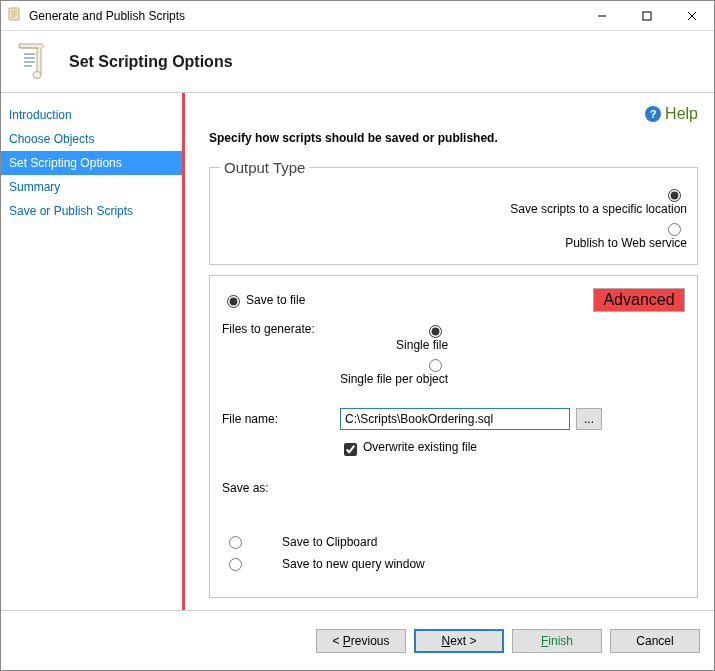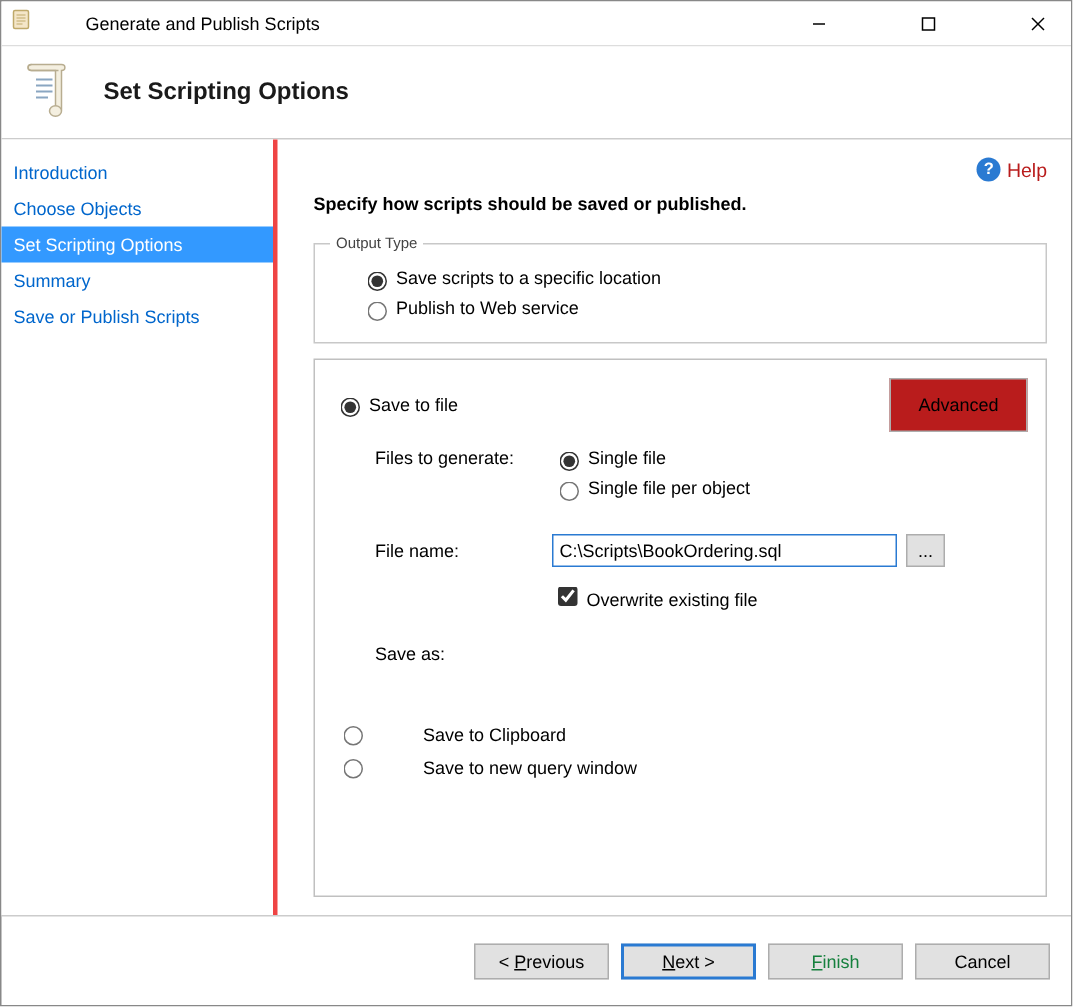--- a/index.html
+++ b/index.html
@@ -1,49 +1,49 @@
 <!DOCTYPE html>
 <html><head>
 <meta charset="utf-8">
 <style>
   * { box-sizing: border-box; font-family: "Segoe UI", Tahoma, sans-serif; }
   body { margin: 0; background: #fff; }
   .window { width: 715px; height: 671px; border: 1px solid #888; display: flex; flex-direction: column; background: #fff; }
-  .titlebar { height: 30px; display: flex; align-items: center; border-bottom: 1px solid #ddd; background: #fff; gap: 28px; }
+  .titlebar { height: 30px; display: flex; align-items: center; border-bottom: 1px solid #ddd; background: #fff; }
   .titlebar .icon { margin: 0 6px; }
   .titlebar .title { flex: 1; font-size: 12px; color: #000; }
   .titlebar .winbtn { width: 45px; height: 30px; display: flex; align-items: center; justify-content: center; }
   .header { height: 62px; display: flex; align-items: center; padding-left: 14px; border-bottom: 1px solid #ccc; background: #fff; }
   .header .script-icon { margin-right: 18px; }
   .header .pagetitle { font-size: 16px; font-weight: bold; color: #1a1a1a; }
   .body { flex: 1; display: flex; min-height: 0; }
   .sidebar { width: 184px; border-right: 3px solid #ef4444; background: #fff; padding-top: 10px; }
   .sidebar .navitem { display:block; padding: 4px 8px 4px 8px; font-size: 12px; color: #0066cc; text-decoration: none; line-height: 16px; }
   .sidebar .navitem.active { background: #3399ff; color: #fff; }
   .main { flex: 1; padding: 12px 16px 0 24px; display: flex; flex-direction: column; }
   .helprow { display: flex; justify-content: flex-end; align-items: center; margin-bottom: 8px; }
   .helprow .q { width:16px;height:16px;border-radius:50%;background:#2a7ad2;color:#fff;font-size:11px;font-weight:bold;display:flex;align-items:center;justify-content:center;margin-right:4px;}
-  .helprow .helplink { color:#b91c1c; font-size:13px; text-decoration:none; }
+  .helprow .helplink { color:#4d7c0f; font-size:16px; text-decoration:none; }
   .instruction { font-size:12px; font-weight:bold; color:#000000; margin-bottom:14px; }
   fieldset.output { border:1px solid #c8c8c8; font-size:12px; padding:6px 10px 10px 10px; margin:0 0 10px 0; }
-  fieldset.output legend { font-size:10px; color:#444; padding:0 4px; }
-  .radio-row { display:flex; align-items:flex-start; margin:4px 0 4px 20px; font-size:12px; color:#000; }
+  fieldset.output legend { font-size:15px; color:#444; padding:0 4px; }
+  .radio-row { display:flex; align-items:flex-end; margin:4px 0 4px 20px; font-size:12px; color:#000;flex-direction:column; }
   .radio-row input, .check-row input { margin-right:6px; }
   .panel { border:1px solid #c0c0c0; flex:1; padding:12px 12px 0 12px; font-size:12px; color:#000; position:relative; overflow:auto; }
   .toprow { display:flex; align-items:center; margin-bottom:10px; }
   .toprow .radio-lead { display:flex; align-items:center; flex:1; }
-  .advbtn { width:92px; height:36px; font-size:12px; background:#b91c1c; border:1px solid #adadad; }
-  .subgrid { margin-left:28px; }
+  .advbtn { width:92px; height:24px; font-size:16px; background:#ef4444; border:1px solid #adadad; }
+  .subgrid { }
   .row { display:flex; margin-bottom:4px; align-items:center; }
   .label { width:118px; font-size:12px; }
   .opts { display:flex; flex-direction:column; }
   .filefield { display:flex; align-items:center;border-radius:10px; }
   .filefield input[type=text] { width:230px; height:22px; border:1px solid #2a7ad2; font-size:12px; padding:0 4px; }
   .browsebtn { width:26px; height:22px; margin-left:6px; background:#e1e1e1; border:1px solid #adadad; font-size:12px; display:flex;align-items:center;justify-content:center;}
-  .check-row { display:flex; align-items:flex-end; font-size:12px; margin-top:6px; }
+  .check-row { display:flex; align-items:flex-start; font-size:12px; margin-top:6px; }
   .lower-radio { display:flex; align-items:flex-end; margin:6px 0 6px 2px; font-size:12px;gap:34px; }
   .footer { height:60px; border-top:1px solid #ccc; display:flex; justify-content:flex-end; align-items:center; padding-right:14px; gap:8px; }
   .footer button { width:90px; height:24px; font-size:12px; background:#e1e1e1; border:1px solid #adadad; }
   .footer button.primary { border:2px solid #2a7ad2; background:#e1e1e1; }
   .footer button:disabled { color:#15803d; }
   .accel { text-decoration: underline; }
   input[type=radio], input[type=checkbox] { accent-color:#333; width:13px; height:13px; }
 </style>
 </head>
 <body>

